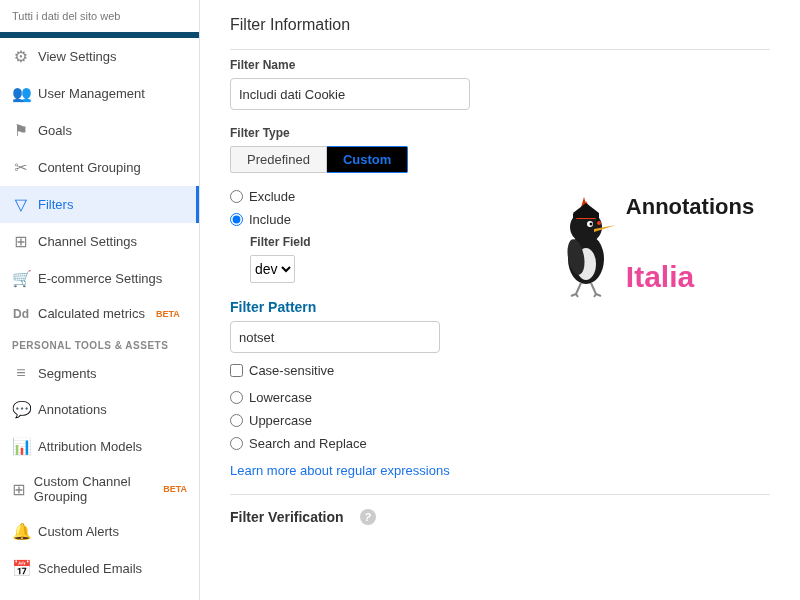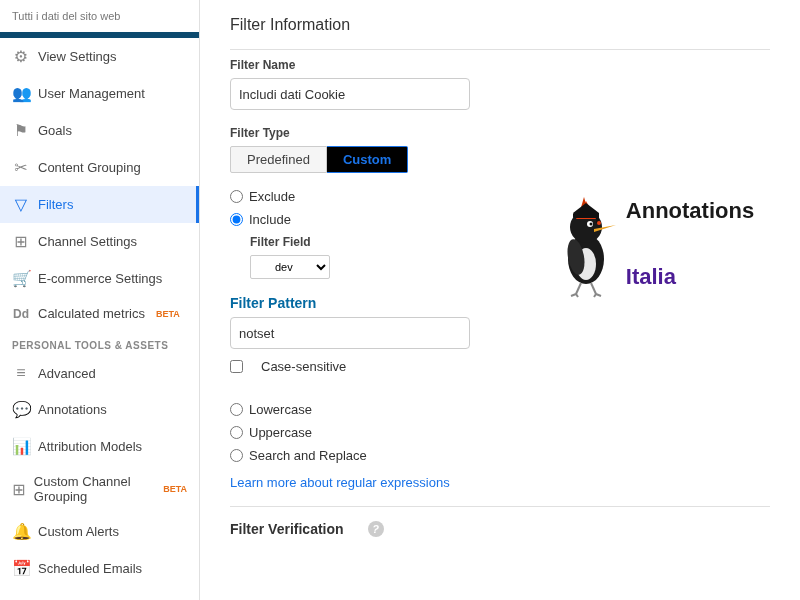--- a/index.html
+++ b/index.html
@@ -139,40 +139,40 @@
       color: #444;
       margin-bottom: 6px;
       margin-left: 20px;
     }
 
     .select-wrapper {
       margin-left: 20px;
       margin-bottom: 16px;
     }
     .select-wrapper select {
-      padding: 4px 20px;
+      padding: 4px 0;
       border: 1px solid #ccc;
       border-radius: 2px;
-      font-size: 11px;
+      font-size: 14px;
       background: #fff;
       cursor: pointer;
     }
 
     .filter-pattern-label {
       font-size: 14px;
       font-weight: bold;
       color: #0369a1;
       margin-bottom: 6px;
     }
 
     .checkbox-row {
       display: flex;
       align-items: center;
-      gap: 18px;
-      margin-bottom: 28px;
+      gap: 6px;
+      margin-bottom: 12px;
       font-size: 13px;
     }
 
     .options-group {
       margin-bottom: 12px;
     }
 
     .link-learn {
       color: #1a73e8;
       font-size: 13px;
@@ -186,21 +186,21 @@
       padding-top: 14px;
       margin-bottom: 16px;
     }
     .verification-title {
       font-size: 14px;
       font-weight: bold;
       color: #333;
       margin-bottom: 8px;
       display: flex;
       align-items: center;
-      gap: 24px;
+      gap: 16px;
     }
     .help-icon {
       width: 16px;
       height: 16px;
       border-radius: 50%;
       background: #ccc;
       color: #fff;
       font-size: 11px;
       display: inline-flex;
       align-items: center;
@@ -255,21 +255,21 @@
   <div class="sidebar-item">
     <span class="icon" style="font-size:12px;font-weight:bold;">Dd</span>
     <span>Calculated metrics</span>
     <span class="badge">BETA</span>
   </div>
 
   <div class="sidebar-section-label">PERSONAL TOOLS &amp; ASSETS</div>
 
   <div class="sidebar-item">
     <span class="icon">≡</span>
-    <span>Advanced</span>
+    <span>Segments</span>
   </div>
   <div class="sidebar-item">
     <span class="icon">💬</span>
     <span>Annotations</span>
   </div>
   <div class="sidebar-item">
     <span class="icon">📊</span>
     <span>Attribution Models</span>
   </div>
   <div class="sidebar-item">
@@ -316,21 +316,21 @@
         </div>
 
         <div class="filter-field-label">Filter Field</div>
         <div class="select-wrapper">
           <select>
             <option>dev</option>
           </select>
         </div>
 
         <div class="filter-pattern-label">Filter Pattern</div>
-        <input class="text-input" type="text" style="width: 240px; margin-bottom: 10px;" value="notset">
+        <input class="text-input" type="text" style="width: 210px; margin-bottom: 10px;" value="notset">
 
         <div class="checkbox-row">
           <input type="checkbox" id="case-sensitive" style="">
           <label for="case-sensitive">Case-sensitive</label>
         </div>
 
         <div class="options-group">
           <div class="radio-row">
             <input type="radio" name="filter-option" id="lowercase-radio" style="">
             <label for="lowercase-radio">Lowercase</label>
@@ -373,21 +373,21 @@
 
           <line x1="35" y1="94" x2="30" y2="105" stroke="#888" stroke-width="2"></line>
           <line x1="45" y1="94" x2="50" y2="105" stroke="#888" stroke-width="2"></line>
           <line x1="30" y1="105" x2="25" y2="107" stroke="#888" stroke-width="2"></line>
           <line x1="30" y1="105" x2="32" y2="108" stroke="#888" stroke-width="2"></line>
           <line x1="50" y1="105" x2="55" y2="107" stroke="#888" stroke-width="2"></line>
           <line x1="50" y1="105" x2="48" y2="108" stroke="#888" stroke-width="2"></line>
         </svg>
         <div style="display:flex; flex-direction:column; justify-content:center;">
           <span style="font-size:22px; font-weight:bold; color:#1a1a1a; white-space:nowrap;">Annotations</span>
-          <span style="font-size:22px; font-weight:bold; color:#4c1d95; white-space:nowrap;margin-top:40px;">Italia</span>
+          <span style="font-size:30px; font-weight:bold; color:#ec4899; white-space:nowrap;margin-top:40px;">Italia</span>
         </div>
       </div>
 
       <div style="clear:both;"></div>
     </div>
 
     <a href="#" class="link-learn">Learn more about regular expressions</a>
 
     <div class="verification-section">
       <div class="verification-title">

